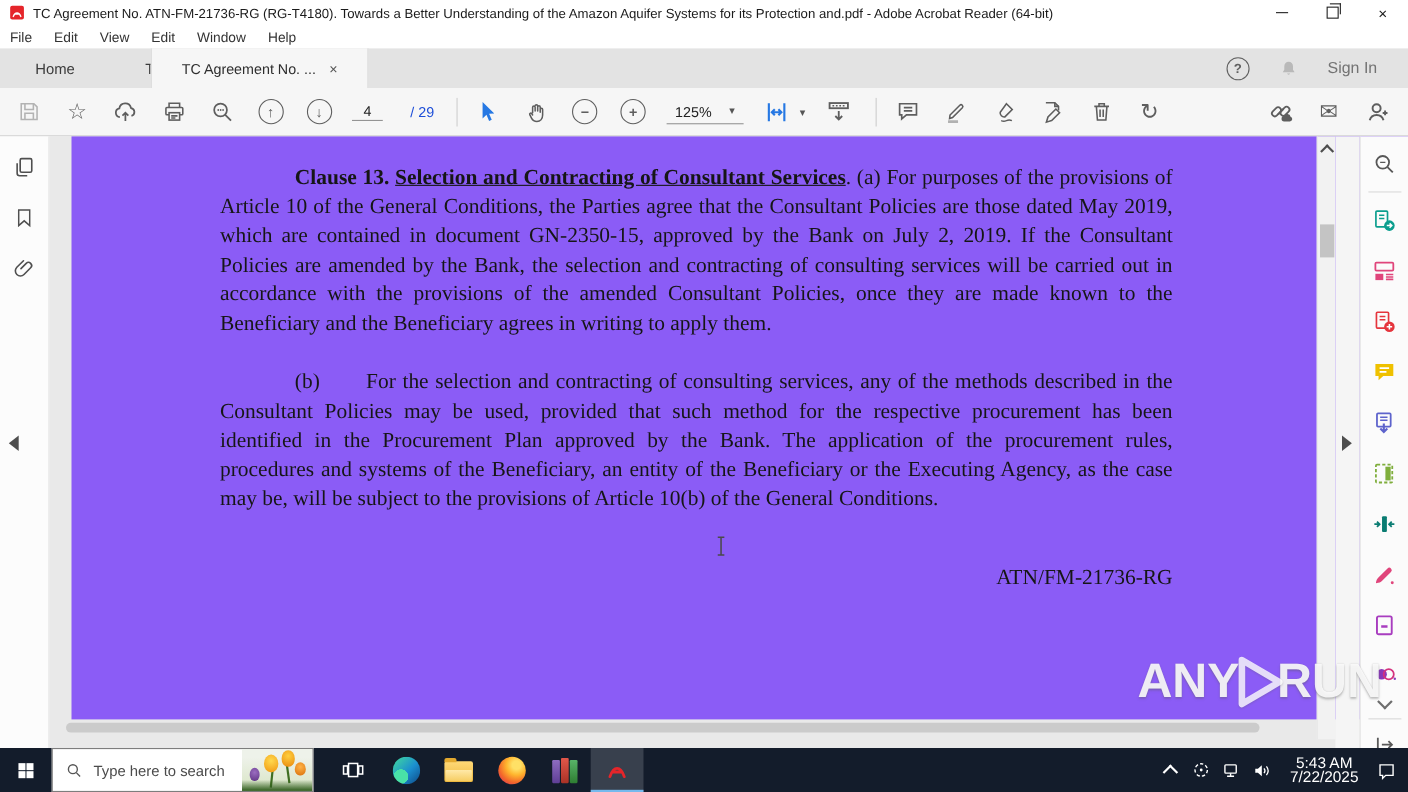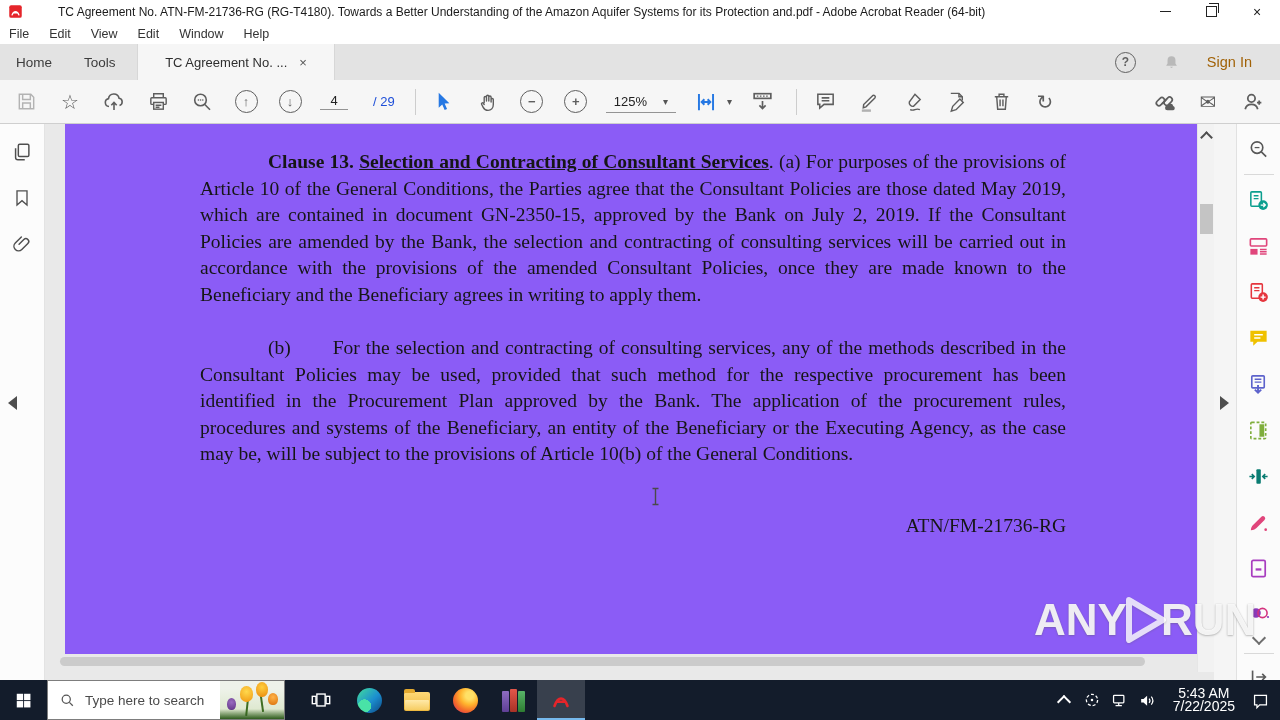--- a/index.html
+++ b/index.html
@@ -3,41 +3,41 @@
 <meta charset="utf-8">
 <style>
   html,body{margin:0;padding:0;background:#888;}
   #screen{position:relative;width:1280px;height:720px;background:#fff;overflow:hidden;
           font-family:"Liberation Sans",sans-serif;-webkit-font-smoothing:antialiased;}
   svg{display:block}
 
   
   .titlebar{position:absolute;left:0;top:0;width:1280px;height:23px;background:#fff;display:flex;align-items:center;}
   .pdficon{width:15px;height:15px;margin:0 7px 0 8px;flex:0 0 auto;}
-  .title-text{font-size:12px;color:#1b1b1b;white-space:nowrap;overflow:hidden;flex:1;margin-left:28px;}
+  .title-text{font-size:12px;color:#1b1b1b;white-space:nowrap;overflow:hidden;flex:1;}
   .winbtns{display:flex;height:100%;flex:0 0 auto;}
   .winbtn{width:46px;height:100%;display:flex;align-items:center;justify-content:center;color:#222;}
   .minbar{width:11px;height:1px;background:#222;}
   .restore{position:relative;width:9px;height:9px;border:1px solid #222;}
   .restore::before{content:"";position:absolute;left:2px;top:-4px;width:9px;height:9px;border:1px solid #222;border-bottom:none;border-left:none;}
   .closex{font-size:14px;line-height:1;}
 
   
   .menubar{position:absolute;left:0;top:23px;width:1280px;height:21px;background:#fff;display:flex;align-items:center;gap:20px;padding-left:9px;box-sizing:border-box;}
   .menuitem{font-size:12.5px;color:#333;}
 
   
   .tabbar{position:absolute;left:0;top:44px;width:1280px;height:36px;background:#e3e3e3;border-bottom:0;}
   .tabflow{display:flex;height:100%;align-items:center;}
-  .tab{padding:0 16px;font-size:13.5px;color:#3c3c3c;height:100%;display:flex;align-items:center;}
+  .tab{padding:0 32px;font-size:13.5px;color:#3c3c3c;height:100%;display:flex;align-items:center;}
   .doctab{position:absolute;left:137px;top:0;width:196px;height:36px;background:#f6f6f6;border-left:1px solid #d7d7d7;border-right:1px solid #d7d7d7;display:flex;align-items:center;justify-content:center;gap:12px;font-size:13px;color:#2e2e2e;}
   .tabclose{font-size:13px;color:#555;}
   .tab-right{position:absolute;right:0;top:0;height:100%;display:flex;align-items:center;gap:26px;padding-right:28px;}
   .helpcirc{width:19px;height:19px;border:1.5px solid #606060;border-radius:50%;display:flex;align-items:center;justify-content:center;font-size:12px;font-weight:bold;color:#606060;}
-  .signin{font-size:14.5px;color:#a16207;}
+  .signin{font-size:14.5px;color:#737373;}
 
   
   .toolbar{position:absolute;left:0;top:80px;width:1280px;height:44px;background:#f6f6f6;border-bottom:1px solid #cfcfcf;display:flex;align-items:center;padding-left:12px;box-sizing:border-box;}
   .tbi{width:28px;height:28px;margin-right:16px;display:flex;align-items:center;justify-content:center;color:#5e5e5e;flex:0 0 auto;}
   .tbi.disabled{color:#b3b3b3;}
   .tbi.blue{color:#2678e3;}
   .glyph20{font-size:20px;line-height:1;}
   .circ{width:21px;height:21px;border:1.6px solid currentColor;border-radius:50%;display:flex;align-items:center;justify-content:center;font-size:13px;font-weight:bold;}
   .sep{width:1px;height:26px;background:#cdcdcd;margin:0 14px 0 4px;flex:0 0 auto;}
   .pagebox{width:28px;text-align:center;border-bottom:1px solid #949494;font-size:13px;color:#222;margin-right:9px;padding-bottom:1px;flex:0 0 auto;}

